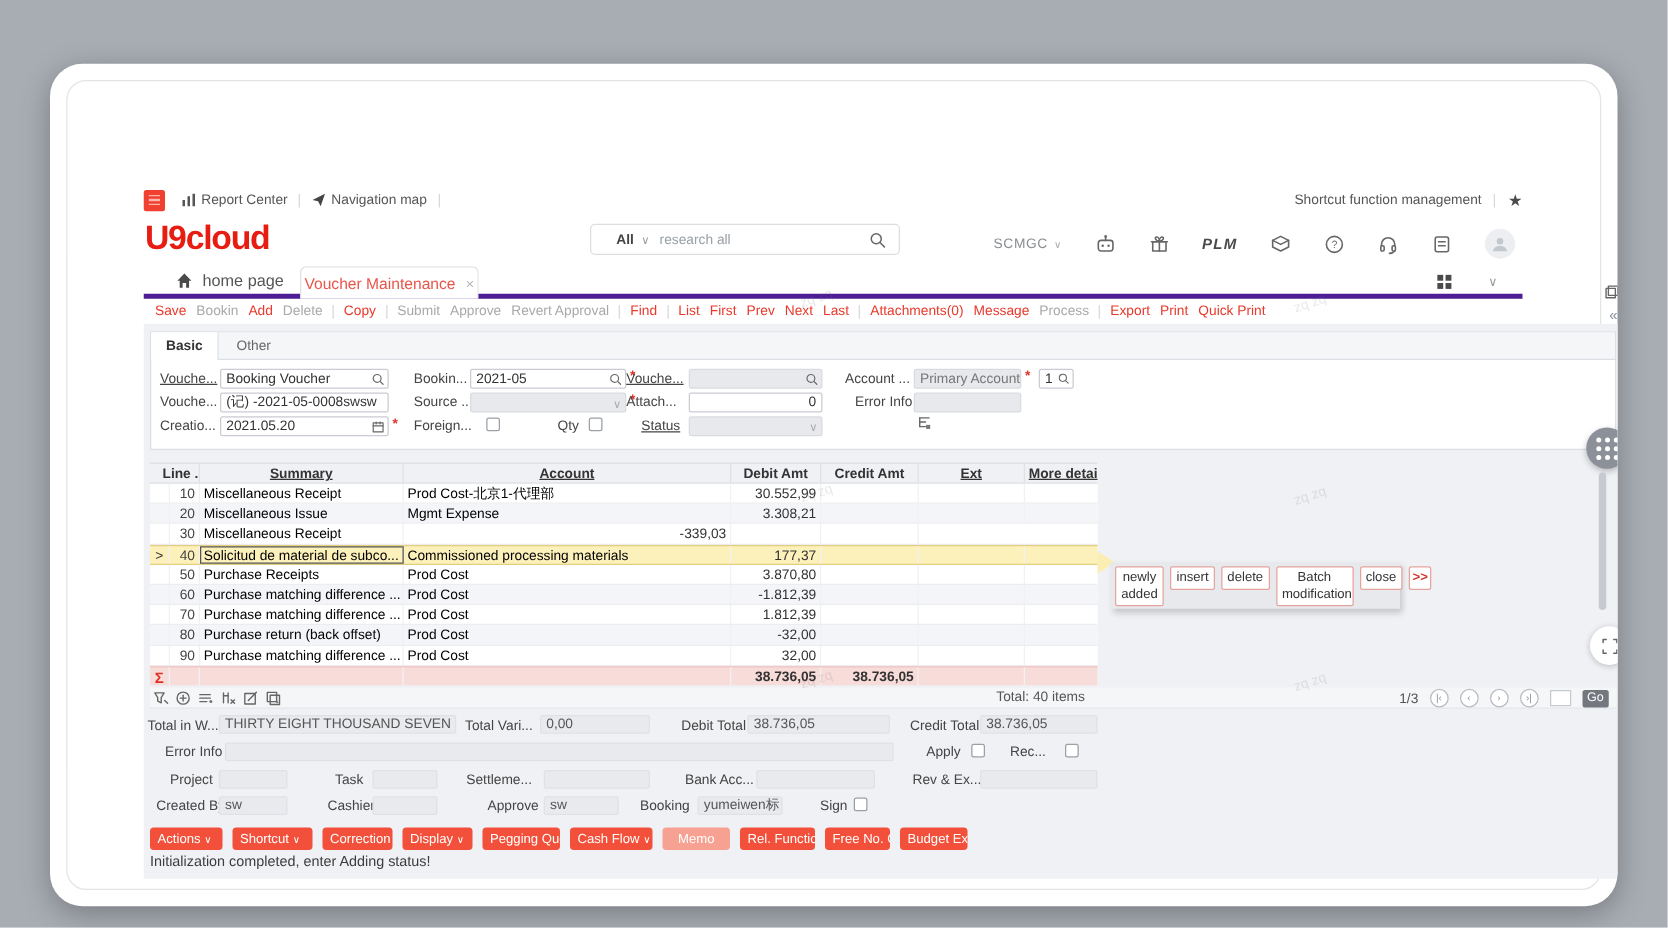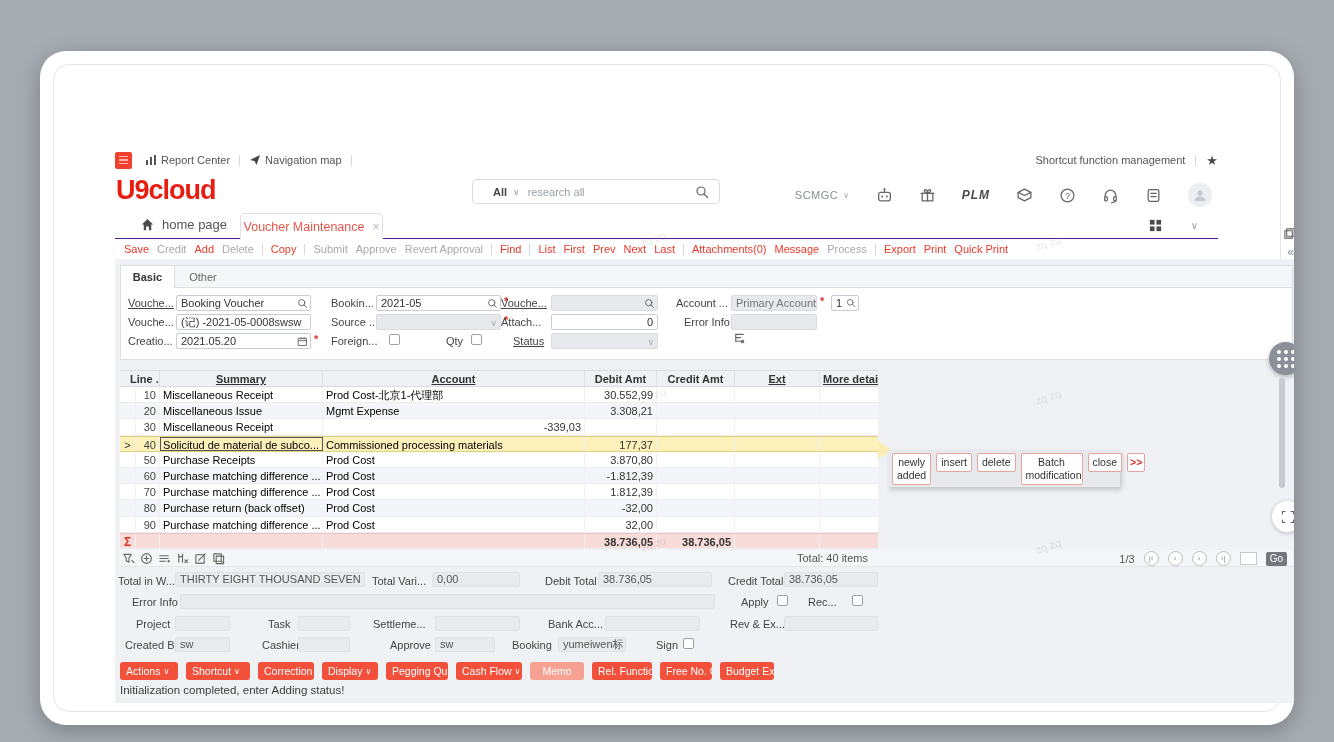--- a/index.html
+++ b/index.html
@@ -41,21 +41,21 @@
   .searchbar .scope { margin-left:20px; font-weight:bold; color:#444; }
   .searchbar .scaret { color:#999; font-size:9px; margin:0 8px 0 6px; }
   .searchbar .ph { color:#9aa0a6; }
   .searchbar .s-ic { margin-left:auto; margin-right:10px; }
   .hdr-right { position:absolute; right:82px; top:132px; display:flex; align-items:center; gap:26px; }
   .ws { font-size:11px; color:#8b8f94; letter-spacing:.5px; display:flex; gap:5px; align-items:center; }
   .plm { font-size:12px; font-weight:bold; font-style:italic; color:#4a4a4a; letter-spacing:1px; }
   .avatar { width:24px; height:24px; border-radius:50%; background:#eceef1; display:flex; align-items:center; justify-content:center; }
 
   
-  .tabrow { position:absolute; left:75px; top:162px; right:76px; height:26px; border-bottom:1px solid #4c1d95; }
+  .tabrow { position:absolute; left:75px; top:162px; right:76px; height:26px; border-bottom:4px solid #4c1d95; }
   .home-tab { position:absolute; left:25px; top:4px; display:flex; gap:7px; align-items:center; font-size:13px; color:#555; }
   .active-tab { position:absolute; left:125px; top:0; width:143px; height:26px; background:#fff; border:1px solid #e0e0e0; border-bottom:none;
                 border-radius:5px 5px 0 0; display:flex; align-items:center; justify-content:center; gap:8px;
                 font-size:12.5px; color:#e8564a; }
   .active-tab .x { color:#b7b7b7; font-size:12px; }
   .tab-icons { position:absolute; right:20px; top:5px; display:flex; gap:28px; align-items:center; color:#999; }
 
   
   .toolbar { position:absolute; left:80px; top:190px; width:1100px; height:16px; display:flex; align-items:center; font-size:11px; white-space:nowrap; }
   .tbi { margin:0 4px; cursor:default; }
@@ -270,21 +270,21 @@
                 <rect x="9" y="9" width="5" height="5"></rect>
               </g>
             </svg>
       </span>
       <span style="font-size:10px">∨</span>
     </div>
   </div>
 
   <div class="toolbar">
     <span class="tbi red">Save</span>
-    <span class="tbi gray">Credit</span>
+    <span class="tbi gray">Bookin</span>
     <span class="tbi red">Add</span>
     <span class="tbi gray">Delete</span>
     <span class="sep"></span>
     <span class="tbi red">Copy</span>
     <span class="sep"></span>
     <span class="tbi gray">Submit</span>
     <span class="tbi gray">Approve</span>
     <span class="tbi gray">Revert Approval</span>
     <span class="sep"></span>
     <span class="tbi red">Find</span>

